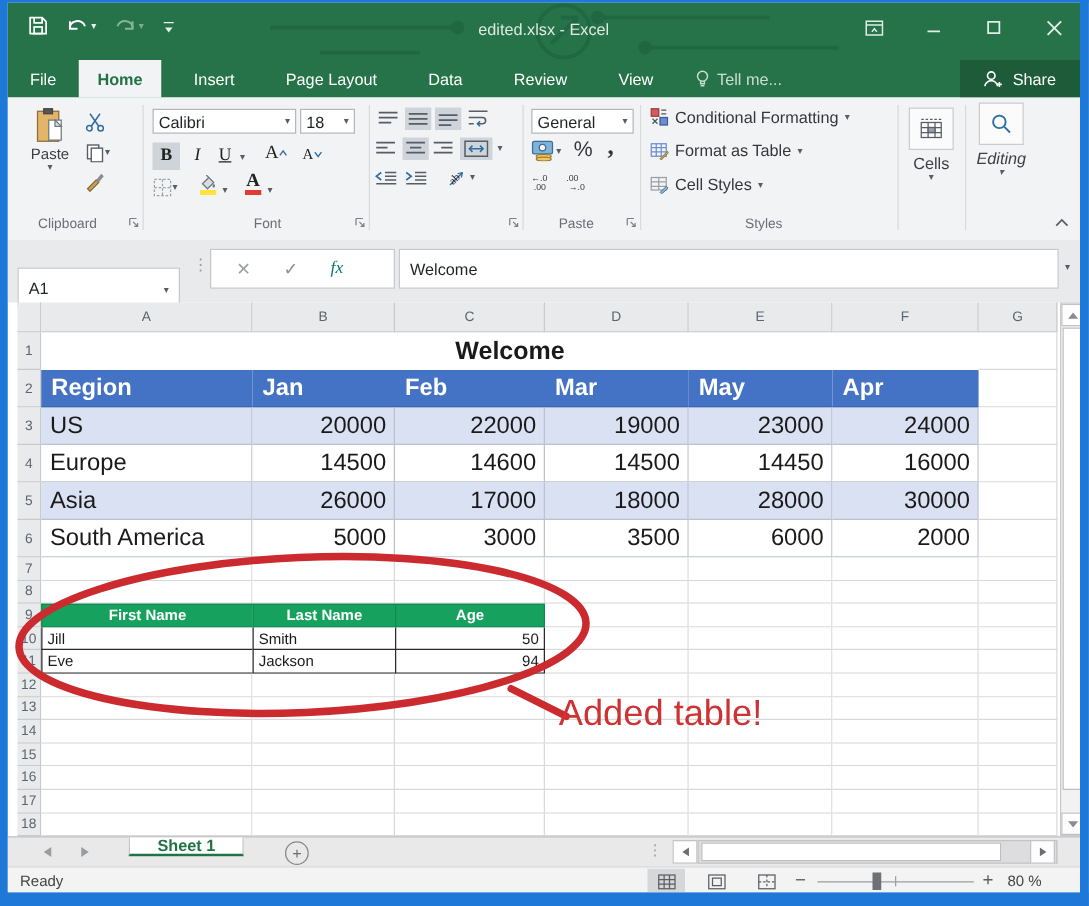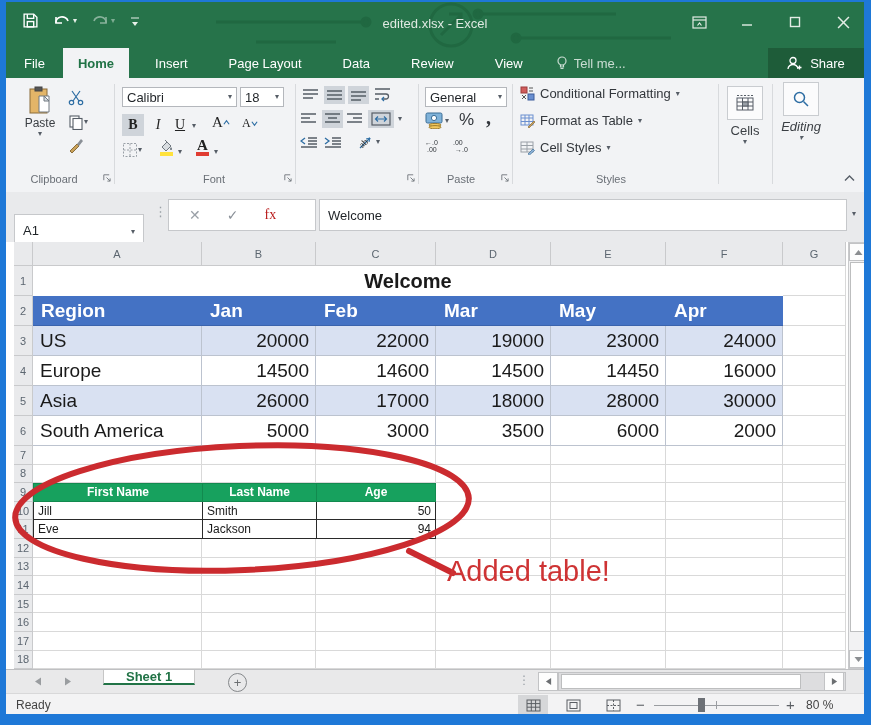--- a/index.html
+++ b/index.html
@@ -443,21 +443,21 @@
       <div class="ftext">
           <span>A1</span>
         </div>
       <span class="caret abs" style="right:8px;top:13px;color:#565d66;">▾</span>
     </div>
     <span class="abs" style="left:148px;top:12px;color:#9aa0a7;font-size:13px;letter-spacing:0;">⋮</span>
     <div class="whitebox" style="left:162px;top:7px;width:148px;height:32px;">
       <div class="fxbtns">
         <span>✕</span>
         <span style="color:#8a9098;">✓</span>
-        <span class="serif" style="color:#b91c1c;">fx</span>
+        <span class="serif" style="font-style:italic;color:#0f766e;">fx</span>
       </div>
     </div>
     <div class="whitebox" style="left:313px;top:7px;width:528px;height:32px;">
       <div class="ftext">
           <span>Welcome</span>
         </div>
     </div>
     <span class="caret abs" style="left:846px;top:18px;color:#565d66;">▾</span>
   </div>
 

